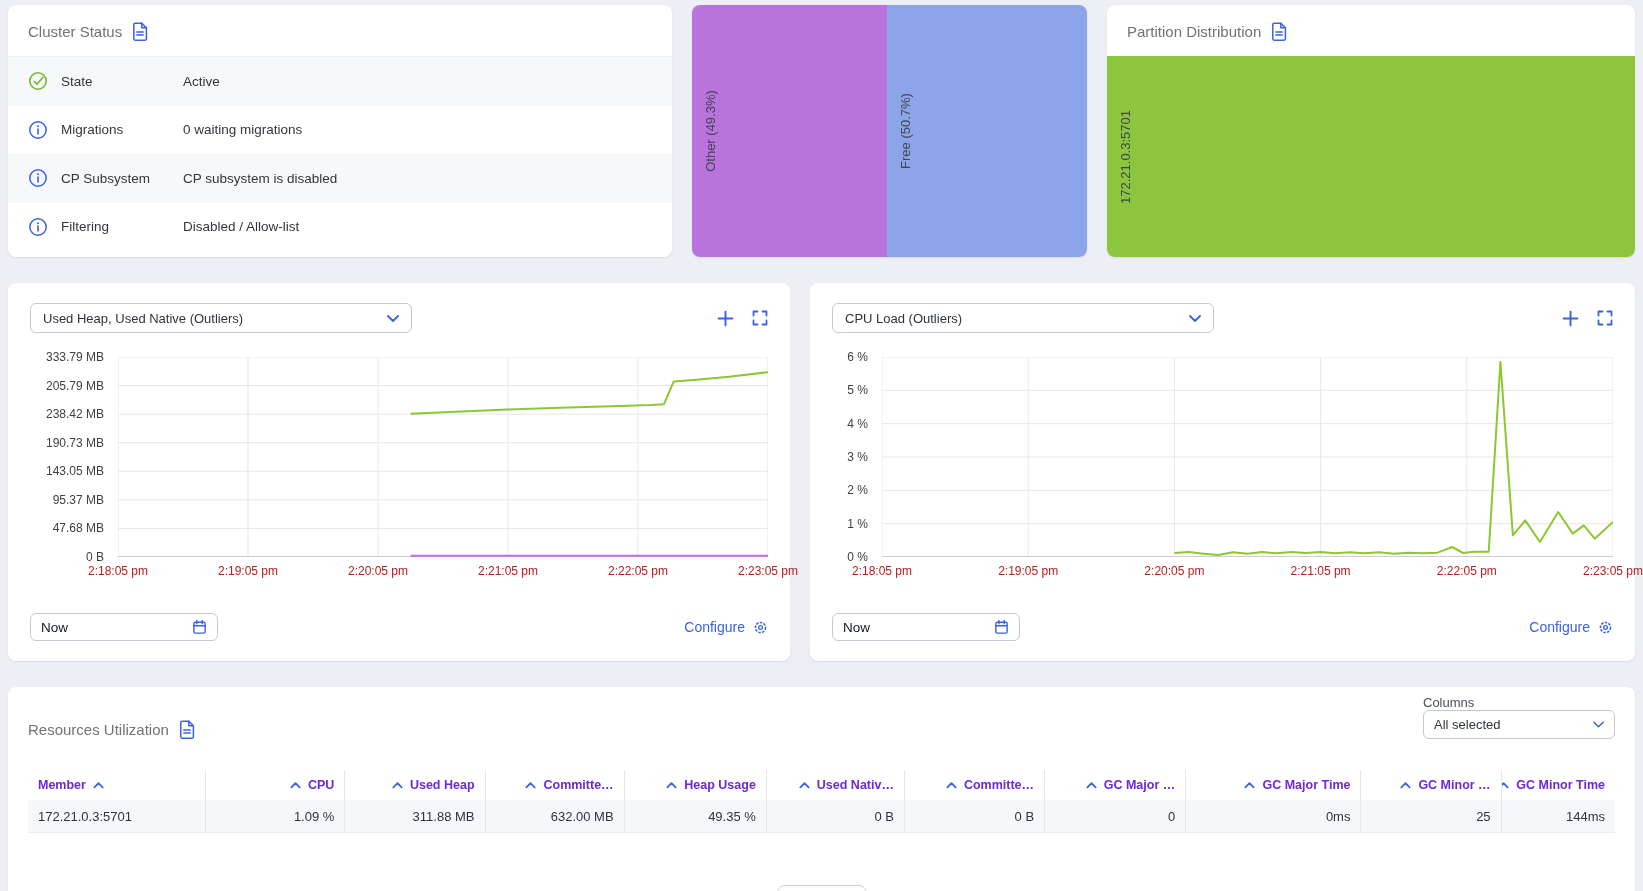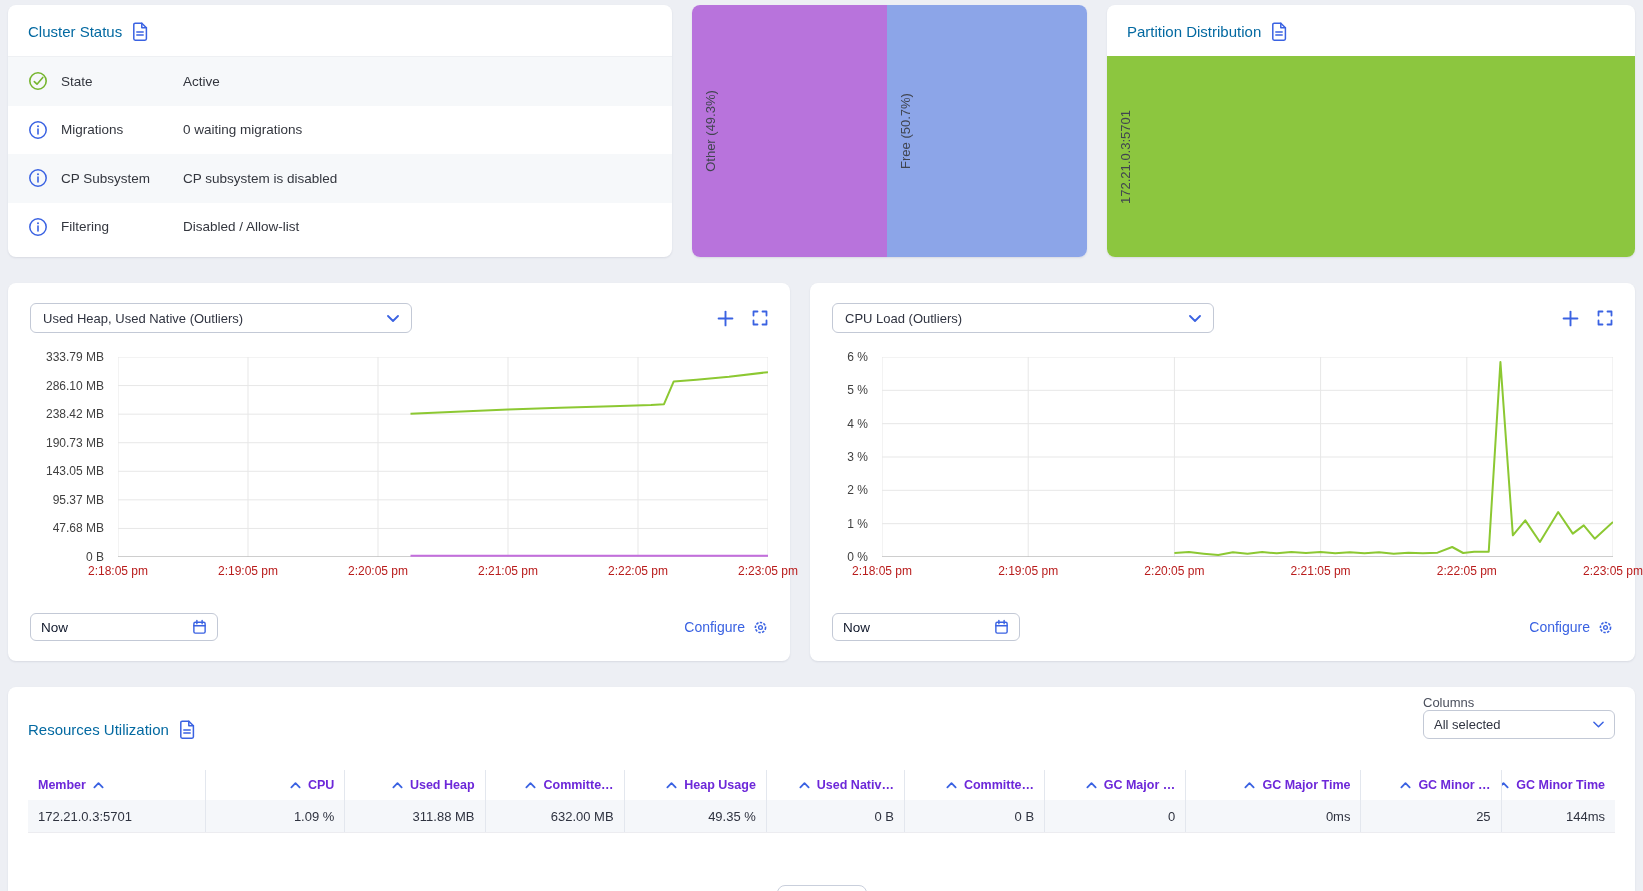--- a/index.html
+++ b/index.html
@@ -8,21 +8,21 @@
   .page{padding:5px 8px;}
   .row{display:flex;gap:20px;}
   .card{background:#fff;border-radius:8px;box-shadow:0 1px 2px rgba(25,39,80,.10);box-sizing:border-box;}
 
   
   .top-row .card{height:252px;}
   .cluster-card{width:664px;}
   .heap-card{width:395px;}
   .part-card{flex:1;}
   .card-head{display:flex;align-items:center;gap:10px;padding:17px 20px 15px 20px;}
-  .card-title{font-size:15px;color:#0369a1;}
+  .card-title{font-size:15px;color:#737373;}
   .cluster-card .card-head{border-bottom:1px solid #eef0f3;}
   .crow{display:flex;align-items:center;height:48.5px;padding:0 20px;font-size:13.5px;color:#33363e;}
   .crow:nth-child(odd){background:#f6f8fa;}
   .crow .rowicon{width:20px;height:20px;margin-right:13px;flex:none;}
   .clabel{width:122px;flex:none;}
   .dist-card{display:flex;flex-direction:column;overflow:hidden;padding:0;}
   .bars{flex:1;display:flex;}
   .bar-seg{position:relative;height:100%;}
   .bar-label{position:absolute;left:11px;top:50%;writing-mode:vertical-rl;
              transform:translateY(-50%) rotate(180deg);font-size:13px;color:#414550;white-space:nowrap;}
@@ -176,21 +176,21 @@
               <path d="M1.5 5.5v-4h4"></path>
               <path d="M10.5 1.5h4v4"></path>
               <path d="M14.5 10.5v4h-4"></path>
               <path d="M5.5 14.5h-4v-4"></path>
             </svg>
         </div>
       </div>
       <div class="chart-area">
         <div class="y-axis">
             <span class="ytick" style="top: 0%;">333.79 MB</span>
-            <span class="ytick" style="top: 14.2857%;">286.10 MB</span>
+            <span class="ytick" style="top: 14.2857%;">205.79 MB</span>
             <span class="ytick" style="top: 28.5714%;">238.42 MB</span>
             <span class="ytick" style="top: 42.8571%;">190.73 MB</span>
             <span class="ytick" style="top: 57.1429%;">143.05 MB</span>
             <span class="ytick" style="top: 71.4286%;">95.37 MB</span>
             <span class="ytick" style="top: 85.7143%;">47.68 MB</span>
             <span class="ytick" style="top: 100%;">0 B</span>
           </div>
         <div class="plot-col">
           <svg class="plot" viewBox="0 0 100 100" preserveAspectRatio="none">
               <line x1="0" y1="0" x2="100" y2="0" stroke="#e7e7e7" stroke-width="1" vector-effect="non-scaling-stroke"></line>

